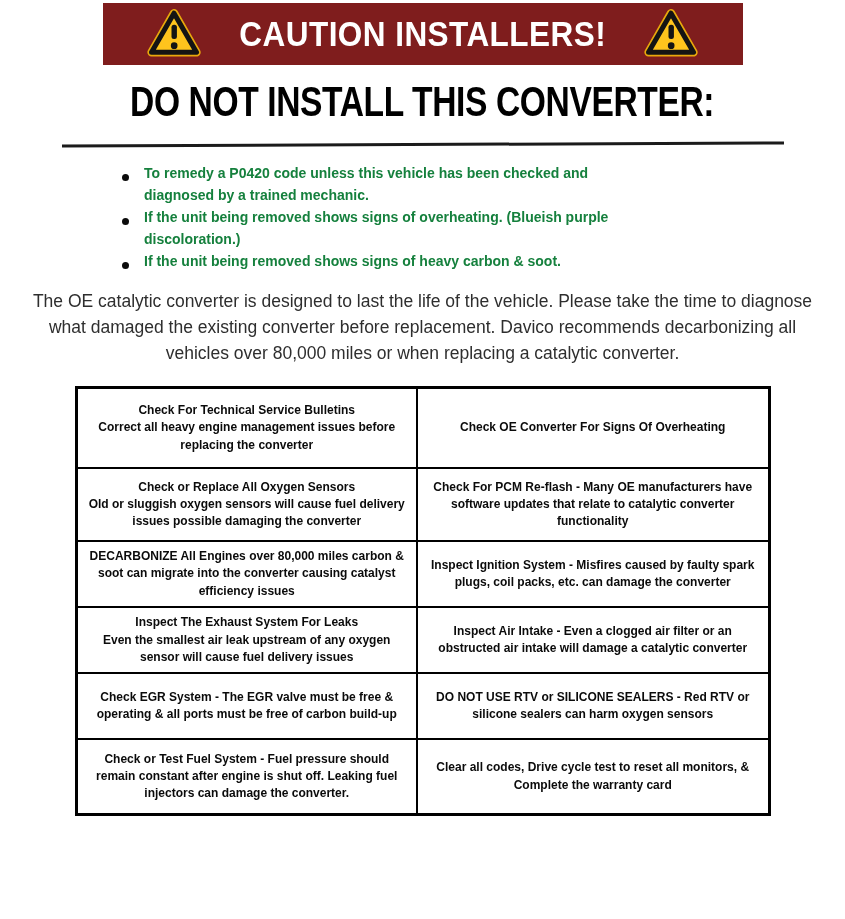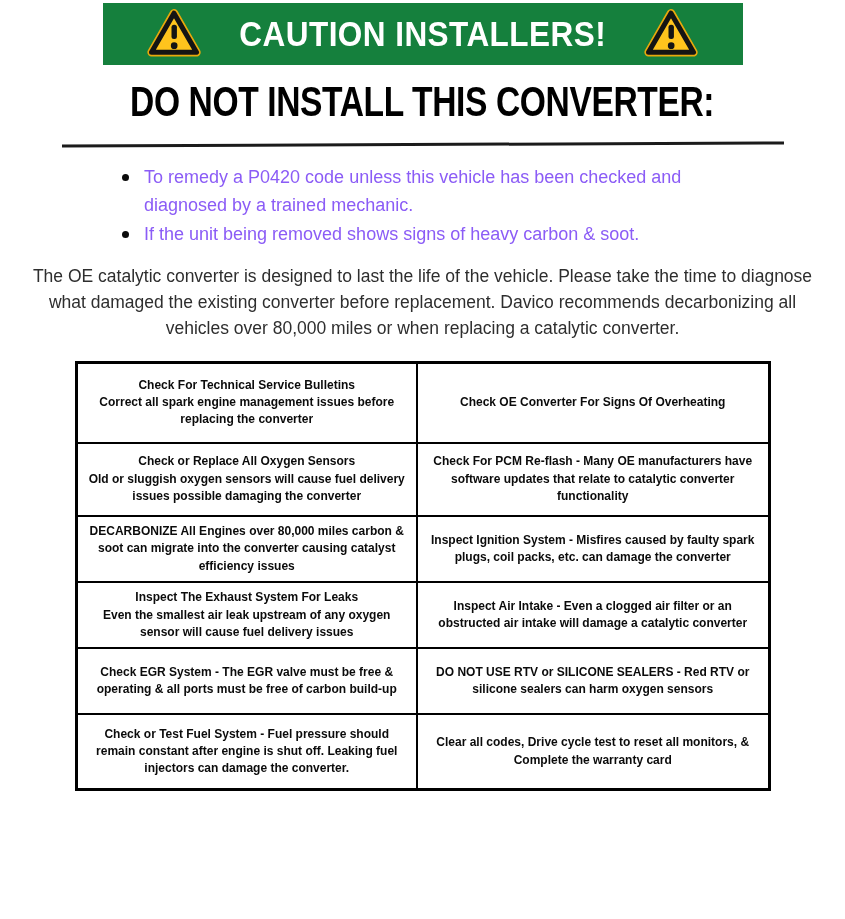--- a/index.html
+++ b/index.html
@@ -8,21 +8,21 @@
     width: 845px; height: 919px;
     font-family: "Liberation Sans", sans-serif;
     color: #111; overflow: hidden;
   }
   .page { width: 845px; height: 919px; background: #fff; }
 
   
   .banner {
     width: 640px; height: 62px;
     margin: 3px auto 0 auto;
-    background: #15803d;
+    background: #7f1d1d;
     display: flex; align-items: center; justify-content: center;
     gap: 18px;
   }
   .banner-label {
     display: inline-block;
     color: #ffffff; font-weight: bold; font-size: 35px;
     letter-spacing: 0.5px;
     transform: scaleX(0.9); transform-origin: center;
     white-space: nowrap;
   }
@@ -46,23 +46,23 @@
 
   
   .warn-list {
     list-style: none;
     margin: 17px 0 0 118px;
     width: 640px;
   }
   .warn-list li {
     position: relative;
     padding-left: 26px;
-    font-weight: normal; font-size: 18px; line-height: 1.57;
+    font-weight: bold; font-size: 14px; line-height: 1.57;
     white-space: pre-line;
-    color: #8b5cf6;
+    color: #15803d;
   }
   .warn-list li::before {
     content: "";
     position: absolute; left: 4px; top: 11px;
     width: 7px; height: 7px; border-radius: 50%;
     background: #0b0b0b;
   }
 
   
   .advisory {
@@ -139,37 +139,39 @@
 
   <div class="headline">
     <span>DO NOT INSTALL THIS CONVERTER:</span>
   </div>
 
   <div class="divider"></div>
 
   <ul class="warn-list">
     <li>To remedy a P0420 code unless this vehicle has been checked and
 diagnosed by a trained mechanic.</li>
+    <li>If the unit being removed shows signs of overheating. (Blueish purple
+discoloration.)</li>
     <li>If the unit being removed shows signs of heavy carbon &amp; soot.</li>
   </ul>
 
   <p class="advisory">The OE catalytic converter is designed to last the life of the vehicle. Please take the time to diagnose
 what damaged the existing converter before replacement. Davico recommends decarbonizing all
 vehicles over 80,000 miles or when replacing a catalytic converter.</p>
 
 
   <table class="keys-table">
     <colgroup>
         <col class="c-left">
         <col class="c-right">
       </colgroup>
     <tbody>
       <tr>
         <td>Check For Technical Service Bulletins
-Correct all spark engine management issues before replacing the converter</td>
+Correct all heavy engine management issues before replacing the converter</td>
         <td>Check OE Converter For Signs Of Overheating</td>
       </tr>
       <tr>
         <td>Check or Replace All Oxygen Sensors
 Old or sluggish oxygen sensors will cause fuel delivery issues possible damaging the converter</td>
         <td>Check For PCM Re-flash - Many OE manufacturers have software updates that relate to catalytic converter functionality</td>
       </tr>
       <tr>
         <td>DECARBONIZE All Engines over 80,000 miles carbon &amp; soot can migrate into the converter causing catalyst efficiency issues</td>
         <td>Inspect Ignition System - Misfires caused by faulty spark plugs, coil packs, etc. can damage the converter</td>

